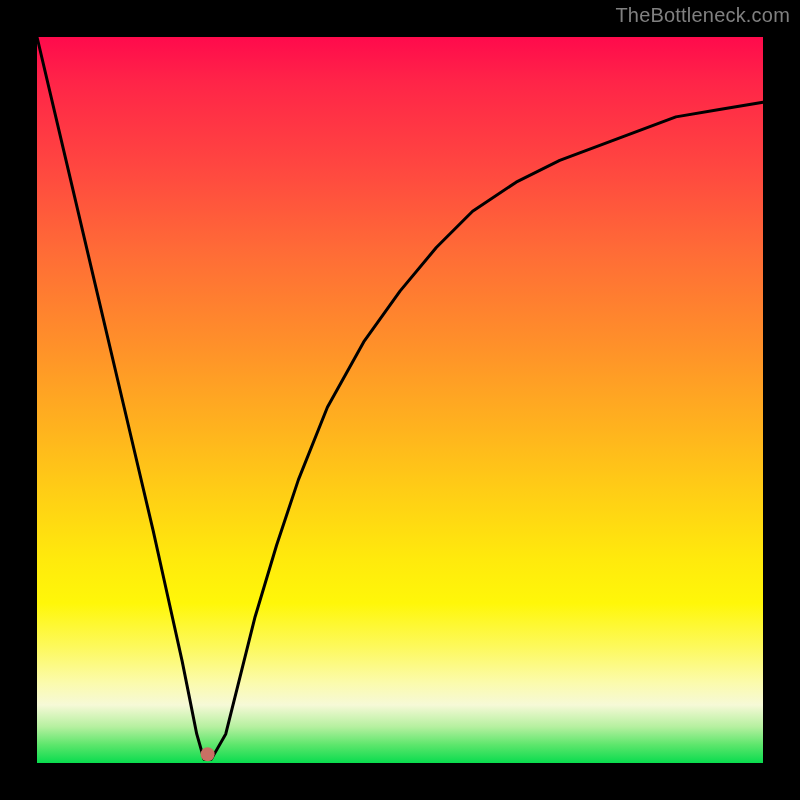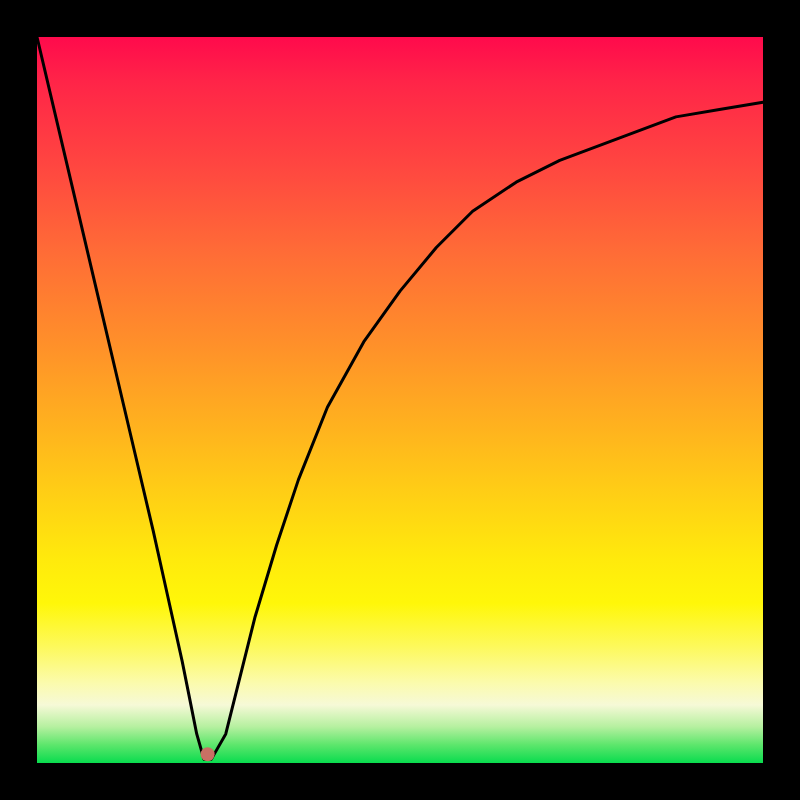--- a/index.html
+++ b/index.html
@@ -67,13 +67,14 @@
 
 <div class="frame">
 
   <div class="plot-area">
     <svg class="curve" viewBox="0 0 726 726" preserveAspectRatio="none">
       <path id="curve-path" fill="none" stroke="#000000" stroke-width="3" stroke-linejoin="round" stroke-linecap="round" d="M0.00 0.00 L29.04 123.42 L58.08 246.84 L87.12 370.26 L116.16 493.68 L130.68 559.02 L145.20 624.36 L152.46 660.66 L159.72 696.96 L166.98 722.37 L174.24 722.37 L188.76 696.96 L203.28 638.88 L217.80 580.80 L239.58 508.20 L261.36 442.86 L290.40 370.26 L326.70 304.92 L363.00 254.10 L399.30 210.54 L435.60 174.24 L479.16 145.20 L522.72 123.42 L580.80 101.64 L638.88 79.86 L682.44 72.60 L726.00 65.34"></path>
       <circle id="marker-dot" r="7" cx="170.61" cy="717.29" fill="#c97064"></circle>
     </svg>
   </div>
 
+  <div class="watermark">TheBottleneck.com</div>
 </div>
 
 </body></html>

